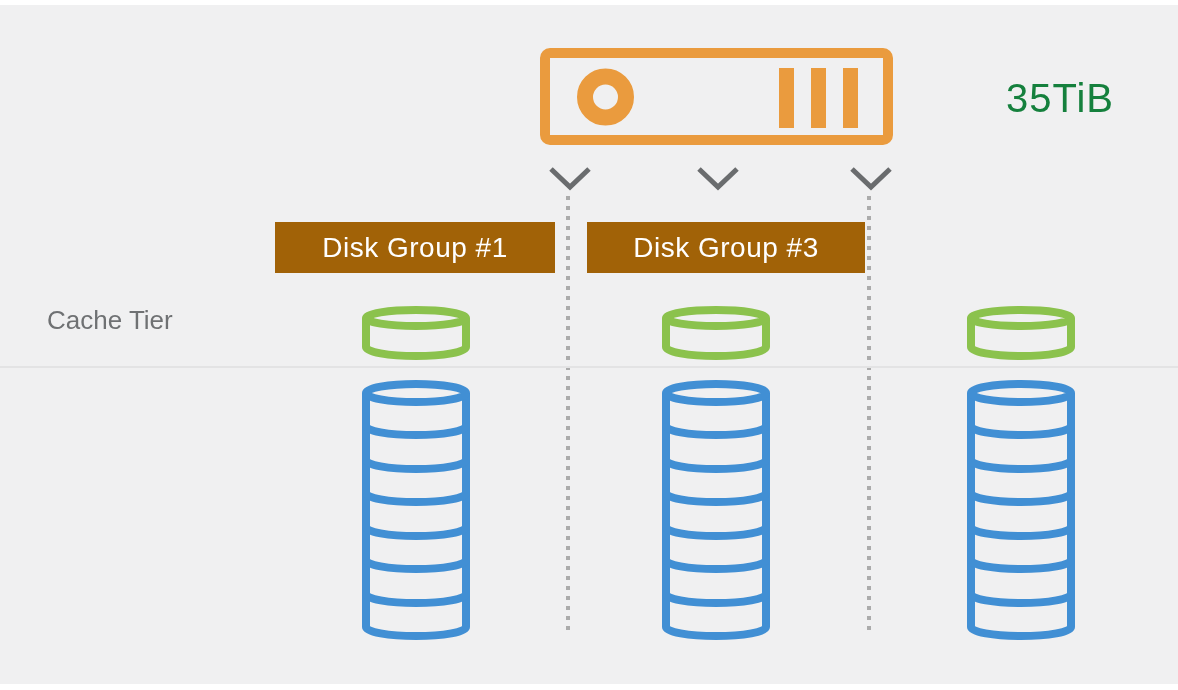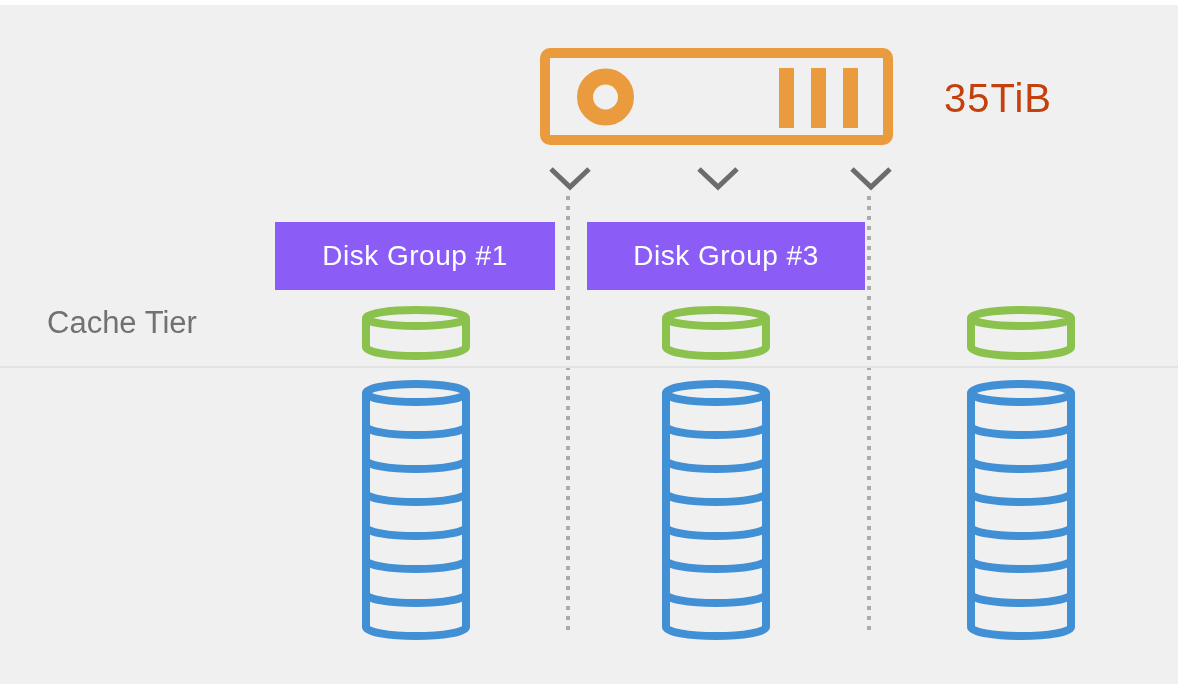--- a/index.html
+++ b/index.html
@@ -22,49 +22,49 @@
     width:57px;height:57px;border:16px solid #EA9B3E;border-radius:50%;
     box-sizing:border-box;
   }
   .server-bars{
     position:absolute;right:25px;top:10px;height:60px;
     display:flex;gap:17px;
   }
   .server-bars i{display:block;width:15px;height:60px;background:#EA9B3E;}
 
   .capacity-total{
-    position:absolute;left:944px;top:76px;
-    font-size:40px;color:#c2410c;letter-spacing:1px;font-weight:400;
+    position:absolute;left:1006px;top:76px;
+    font-size:40px;color:#15803d;letter-spacing:1px;font-weight:400;
   }
 
   
   .chevron{position:absolute;top:166px;width:44px;height:26px;}
   .chevron svg{display:block;width:44px;height:26px;}
   .chev-1{left:548px;} .chev-2{left:696px;} .chev-3{left:849px;}
 
   
   .dotline{
     position:absolute;top:196px;height:440px;width:4px;
     background-image:repeating-linear-gradient(to bottom,
       #ABABAB 0,#ABABAB 4px,transparent 4px,transparent 10px);
   }
   .dot-1{left:566px;} .dot-2{left:867px;}
 
   
   .banner{
-    position:absolute;top:222px;height:68px;background:#8b5cf6;
+    position:absolute;top:222px;height:51px;background:#a16207;
     color:#ffffff;font-size:28px;letter-spacing:0.5px;
     display:flex;align-items:center;justify-content:center;
   }
   .banner-1{left:275px;width:280px;}
   .banner-2{left:587px;width:278px;}
   .banner-3{left:885px;width:278px;}
 
   
-  .tier-label{position:absolute;color:#6F7173;font-size:31px;}
+  .tier-label{position:absolute;color:#6F7173;font-size:26px;}
   .cache-label{left:47px;top:305px;}
   .capacity-label{left:14px;top:412px;}
 
   
   .tier-divider{position:absolute;left:0px;top:366px;width:1178px;height:2px;background:#E3E3E4;}
 
   
   .cyl{position:absolute;top:306px;width:110px;height:54px;}
   .cyl svg{display:block;width:110px;height:54px;}
   .cyl-1{left:361px;} .cyl-2{left:661px;} .cyl-3{left:966px;}

